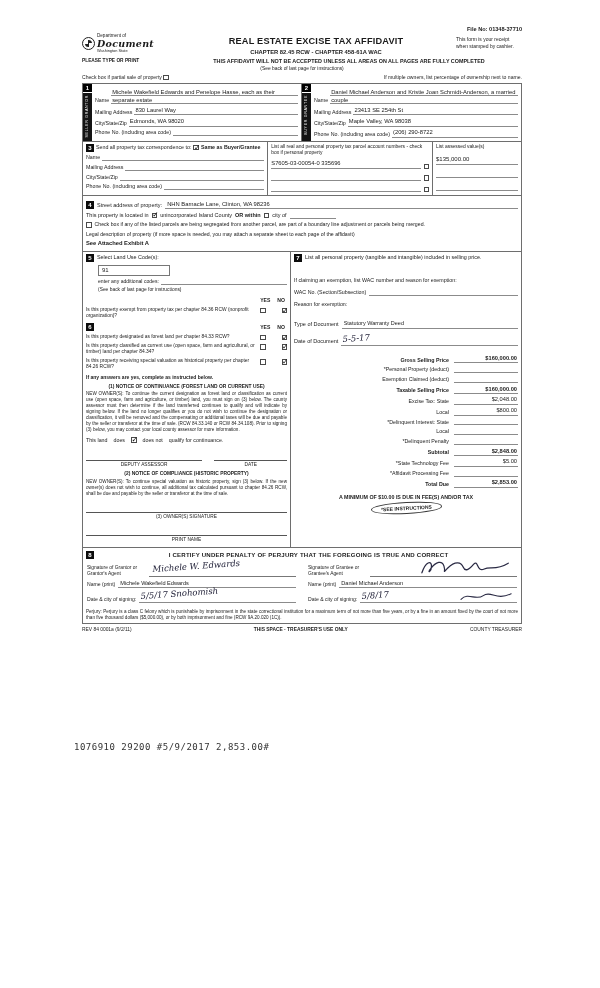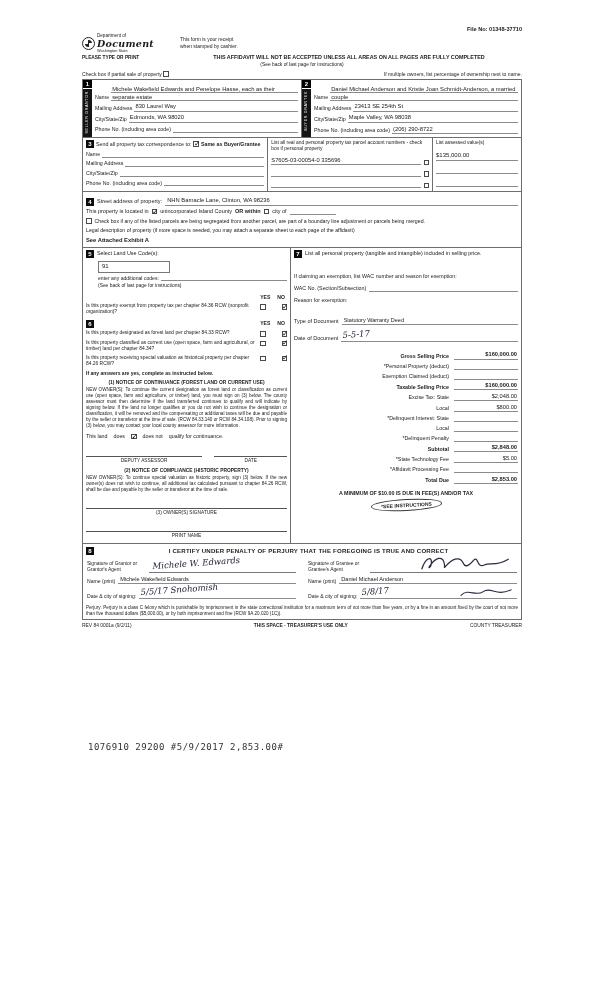--- a/index.html
+++ b/index.html
@@ -107,40 +107,44 @@
   .sigfield .lbl{font-size:4.9px;width:62px;flex:none;line-height:1.2}
   .sigfield .area{flex:1;border-bottom:1px solid #777;min-height:13px;position:relative}
   .hand{font-family:"DejaVu Serif",serif;font-style:italic;font-size:8.5px;color:#23233a;white-space:nowrap}
   .hand.rot{display:inline-block;transform:rotate(-4deg);transform-origin:left bottom}
   .prow{display:flex;align-items:flex-end;margin-top:3px;font-size:5.1px}
   .prow .ln{flex:1;border-bottom:1px solid #8b8b8b;min-height:8px;margin-left:3px;padding:0 2px;font-size:5.6px}
   .scribble{position:absolute;right:2px;bottom:-2px}
   .perjury{font-size:4.6px;text-align:justify;line-height:1.3;padding:3px 3px 2px;color:#222}
   .foot-row{display:flex;justify-content:space-between;align-items:center;font-size:4.9px;margin-top:3px}
   .foot-row .mid{font-weight:bold}
-  .stamp{position:absolute;left:88px;top:742px;font-family:"DejaVu Sans Mono",monospace;font-size:9px;letter-spacing:.5px;color:#333;white-space:pre}
+  .stamp{position:absolute;left:74px;top:742px;font-family:"DejaVu Sans Mono",monospace;font-size:9px;letter-spacing:.5px;color:#333;white-space:pre}
 </style>
 </head>
 <body>
 
 <div class="sheet">
 
   <div class="file-no">
     <span>File No:</span>
     <span>01348-37710</span>
   </div>
 
   <div class="head-row">
     <div class="logo">
       <div class="logo-circle"></div>
       <div class="logo-text">
         <div class="dept">Department of</div>
         <div class="rev">Document</div>
         <div class="wa">Washington State</div>
       </div>
+    </div>
+    <div class="title-block">
+      <div class="title">REAL ESTATE EXCISE TAX AFFIDAVIT</div>
+      <div class="chapter">CHAPTER 82.45 RCW - CHAPTER 458-61A WAC</div>
     </div>
     <div class="receipt">This form is your receipt when stamped by cashier.</div>
   </div>
   <div class="typeprint-row">
     <div class="please">PLEASE TYPE OR PRINT</div>
     <div class="warning">THIS AFFIDAVIT WILL NOT BE ACCEPTED UNLESS ALL AREAS ON ALL PAGES ARE FULLY COMPLETED</div>
   </div>
   <div class="seeback">(See back of last page for instructions)</div>
   <div class="partial-row">
     <span>

